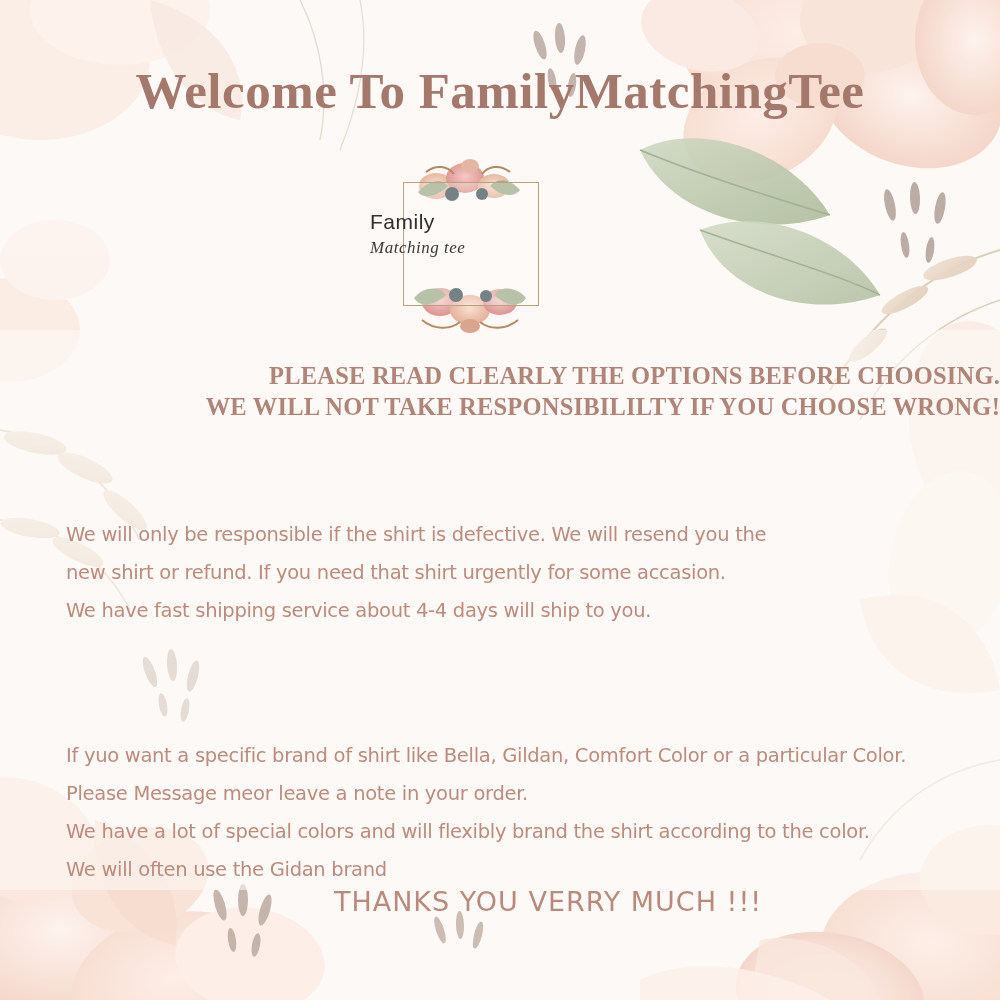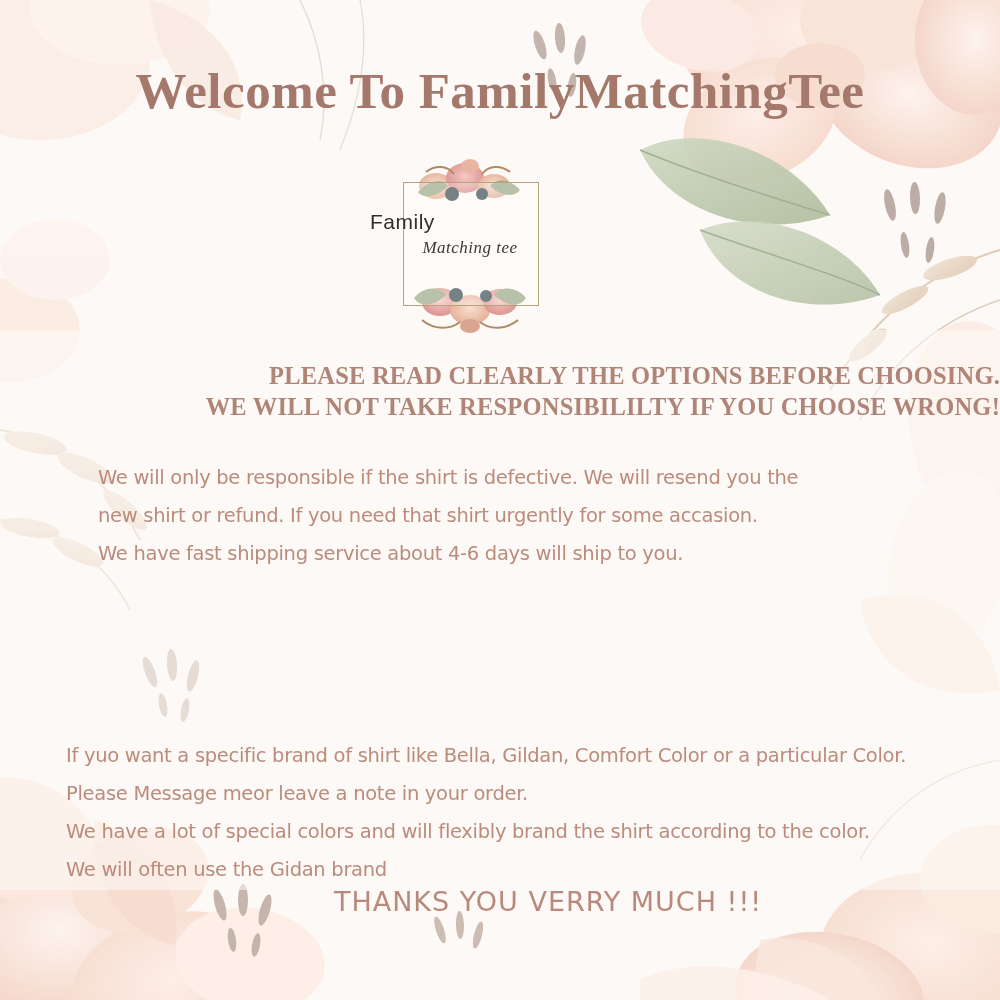--- a/index.html
+++ b/index.html
@@ -70,21 +70,20 @@
     font-family: "Liberation Sans", sans-serif;
     font-size: 21px;
     color: #2f2f2f;
     letter-spacing: 0.5px;
   }
   .logo-text2 {
     position: absolute;
     top: 88px;
     left: 0;
     width: 200px;
-    text-align: center;
     font-family: "Liberation Serif", serif;
     font-style: italic;
     font-size: 17px;
     color: #3a3a3a;
     letter-spacing: 0.5px;
   }
 
   .warning {
     position: absolute;
     top: 360px;
@@ -102,21 +101,21 @@
   .para {
     position: absolute;
     left: 66px;
     width: 900px;
     font-family: "DejaVu Sans", sans-serif;
     font-size: 19.5px;
     line-height: 38px;
     color: #bb8b7c;
     letter-spacing: -0.3px;
   }
-  .para.p1 { top: 459px; margin-left: 32px; }
+  .para.p1 { top: 516px; }
   .para.p2 { top: 737px; }
 
   .thanks {
     position: absolute;
     top: 886px;
     left: 0;
     width: 1000px;
     text-align: center;
     font-family: "DejaVu Sans", sans-serif;
     font-size: 27px;
@@ -315,21 +314,21 @@
   </div>
 
   <div class="warning">
     <div>PLEASE READ CLEARLY THE OPTIONS BEFORE CHOOSING.</div>
     <div>WE WILL NOT TAKE RESPONSIBILILTY IF YOU CHOOSE WRONG!</div>
   </div>
 
   <div class="para p1">
     <div>We will only be responsible if the shirt is defective. We will resend you the</div>
     <div>new shirt or refund. If you need that shirt urgently for some accasion.</div>
-    <div>We have fast shipping service about 4-6 days will ship to you.</div>
+    <div>We have fast shipping service about 4-4 days will ship to you.</div>
   </div>
 
   <div class="para p2">
     <div>If yuo want a specific brand of shirt like Bella, Gildan, Comfort Color or a particular Color.</div>
     <div>Please Message meor leave a note in your order.</div>
     <div>We have a lot of special colors and will flexibly brand the shirt according to the color.</div>
     <div>We will often use the Gidan brand</div>
   </div>
 
   <div class="thanks">THANKS YOU VERRY MUCH !!!</div>

